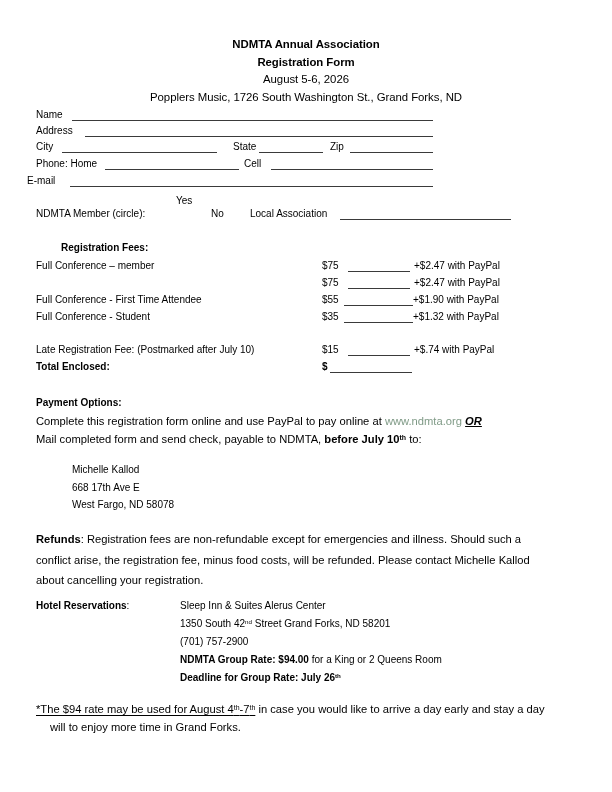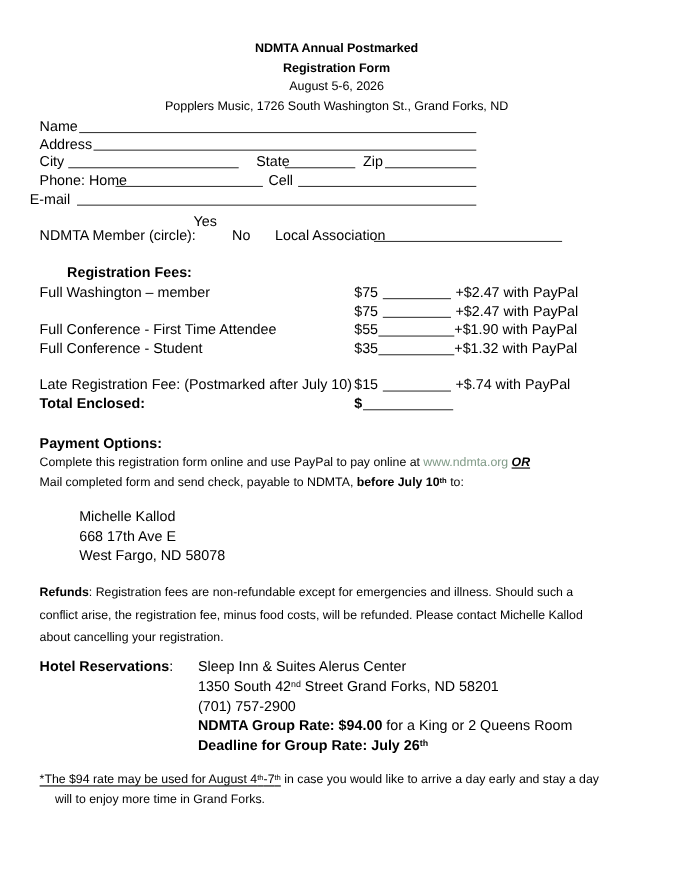--- a/index.html
+++ b/index.html
@@ -36,21 +36,21 @@
     font-size: 11.4px;
     line-height: 17.5px;
     letter-spacing: -0.05px;
   }
   .header .b { font-weight: bold; }
 
   
   .t {
     position: absolute;
     white-space: nowrap;
-    font-size: 13px;
+    font-size: 10px;
     line-height: 13px;
   }
   .bold { font-weight: bold; }
 
   
   .rule {
     position: absolute;
     height: 0;
     border-bottom: 1.1px solid #3a3a3a;
   }
@@ -74,21 +74,21 @@
   }
   .ul { text-decoration: underline; text-underline-offset: 2px; }
   .ital { font-style: italic; text-decoration: underline; }
 </style>
 </head>
 <body>
 
 <div class="page">
 
   <div class="header">
-    <span class="ln b">NDMTA Annual Postmarked</span>
+    <span class="ln b">NDMTA Annual Association</span>
     <span class="ln b">Registration Form</span>
     <span class="ln">August 5-6, 2026</span>
     <span class="ln">Popplers Music, 1726 South Washington St., Grand Forks, ND</span>
   </div>
 
   <span class="t" style="left:36px; top:108px;">Name</span>
   <div class="rule" style="left:72px; top:120px; width:361px;"></div>
 
   <span class="t" style="left:36px; top:124px;">Address</span>
   <div class="rule" style="left:85px; top:136px; width:348px;"></div>
@@ -109,21 +109,21 @@
   <div class="rule" style="left:70px; top:186px; width:363px;"></div>
 
   <span class="t" style="left:36px; top:207px;">NDMTA Member (circle):</span>
   <span class="t" style="left:176px; top:194px;">Yes</span>
   <span class="t" style="left:211px; top:207px;">No</span>
   <span class="t" style="left:250px; top:207px;">Local Association</span>
   <div class="rule" style="left:340px; top:219px; width:171px;"></div>
 
   <span class="t bold" style="left:36px; top:241px;padding-left:25px;">Registration Fees:</span>
 
-  <span class="t" style="left:36px; top:259px;">Full Washington – member</span>
+  <span class="t" style="left:36px; top:259px;">Full Conference – member</span>
   <span class="t" style="left:322px; top:259px;">$75</span>
   <div class="rule" style="left:348px; top:271px; width:62px;"></div>
   <span class="t" style="left:414px; top:259px;">+$2.47 with PayPal</span>
 
   <span class="t" style="left:322px; top:276px;">$75</span>
   <div class="rule" style="left:348px; top:288px; width:62px;"></div>
   <span class="t" style="left:414px; top:276px;">+$2.47 with PayPal</span>
 
   <span class="t" style="left:36px; top:293px;">Full Conference - First Time Attendee</span>
   <span class="t" style="left:322px; top:293px;">$55</span>

